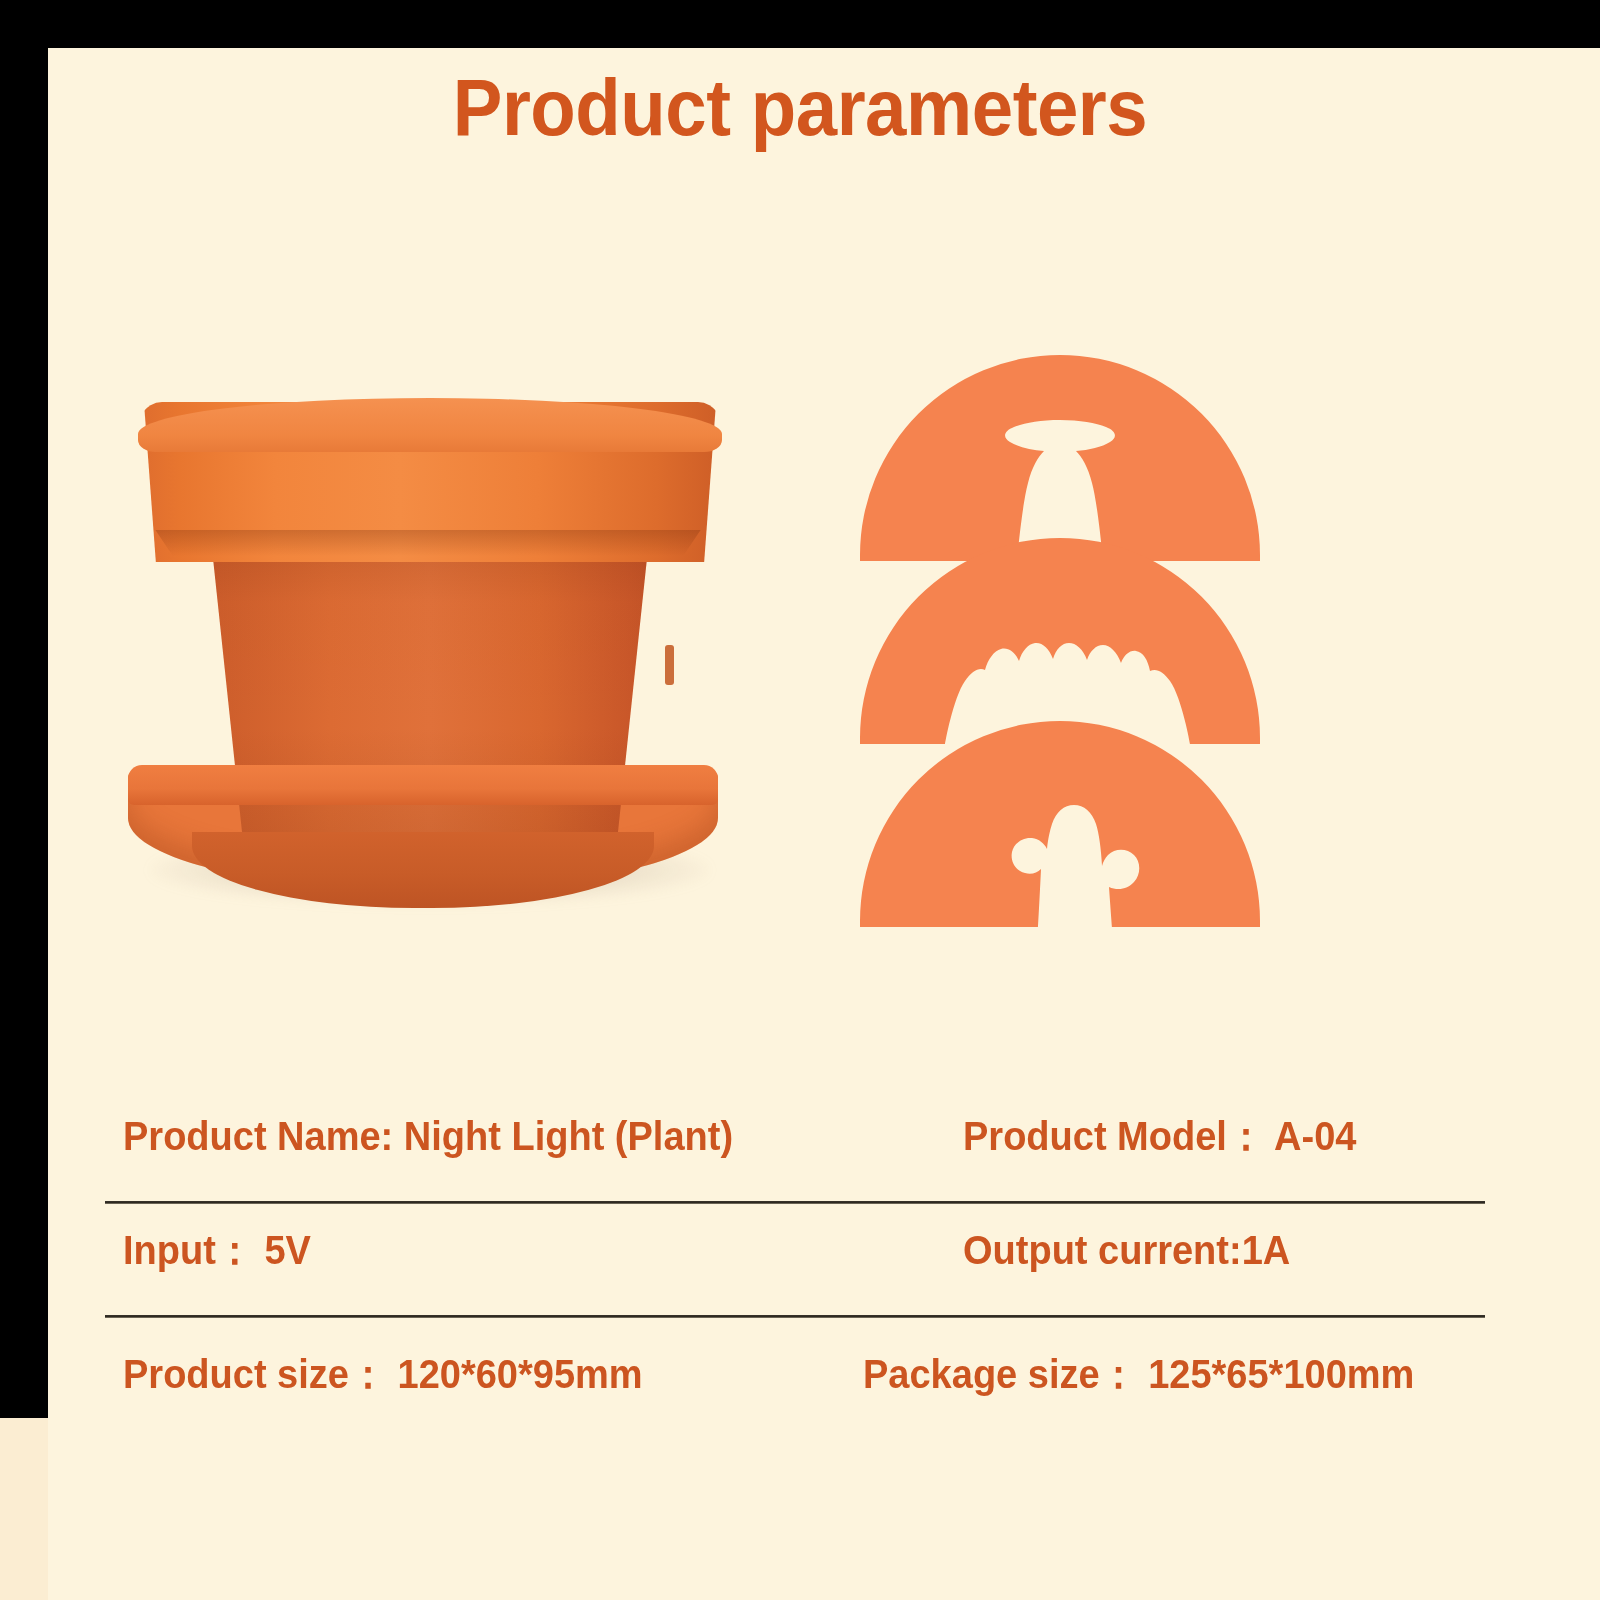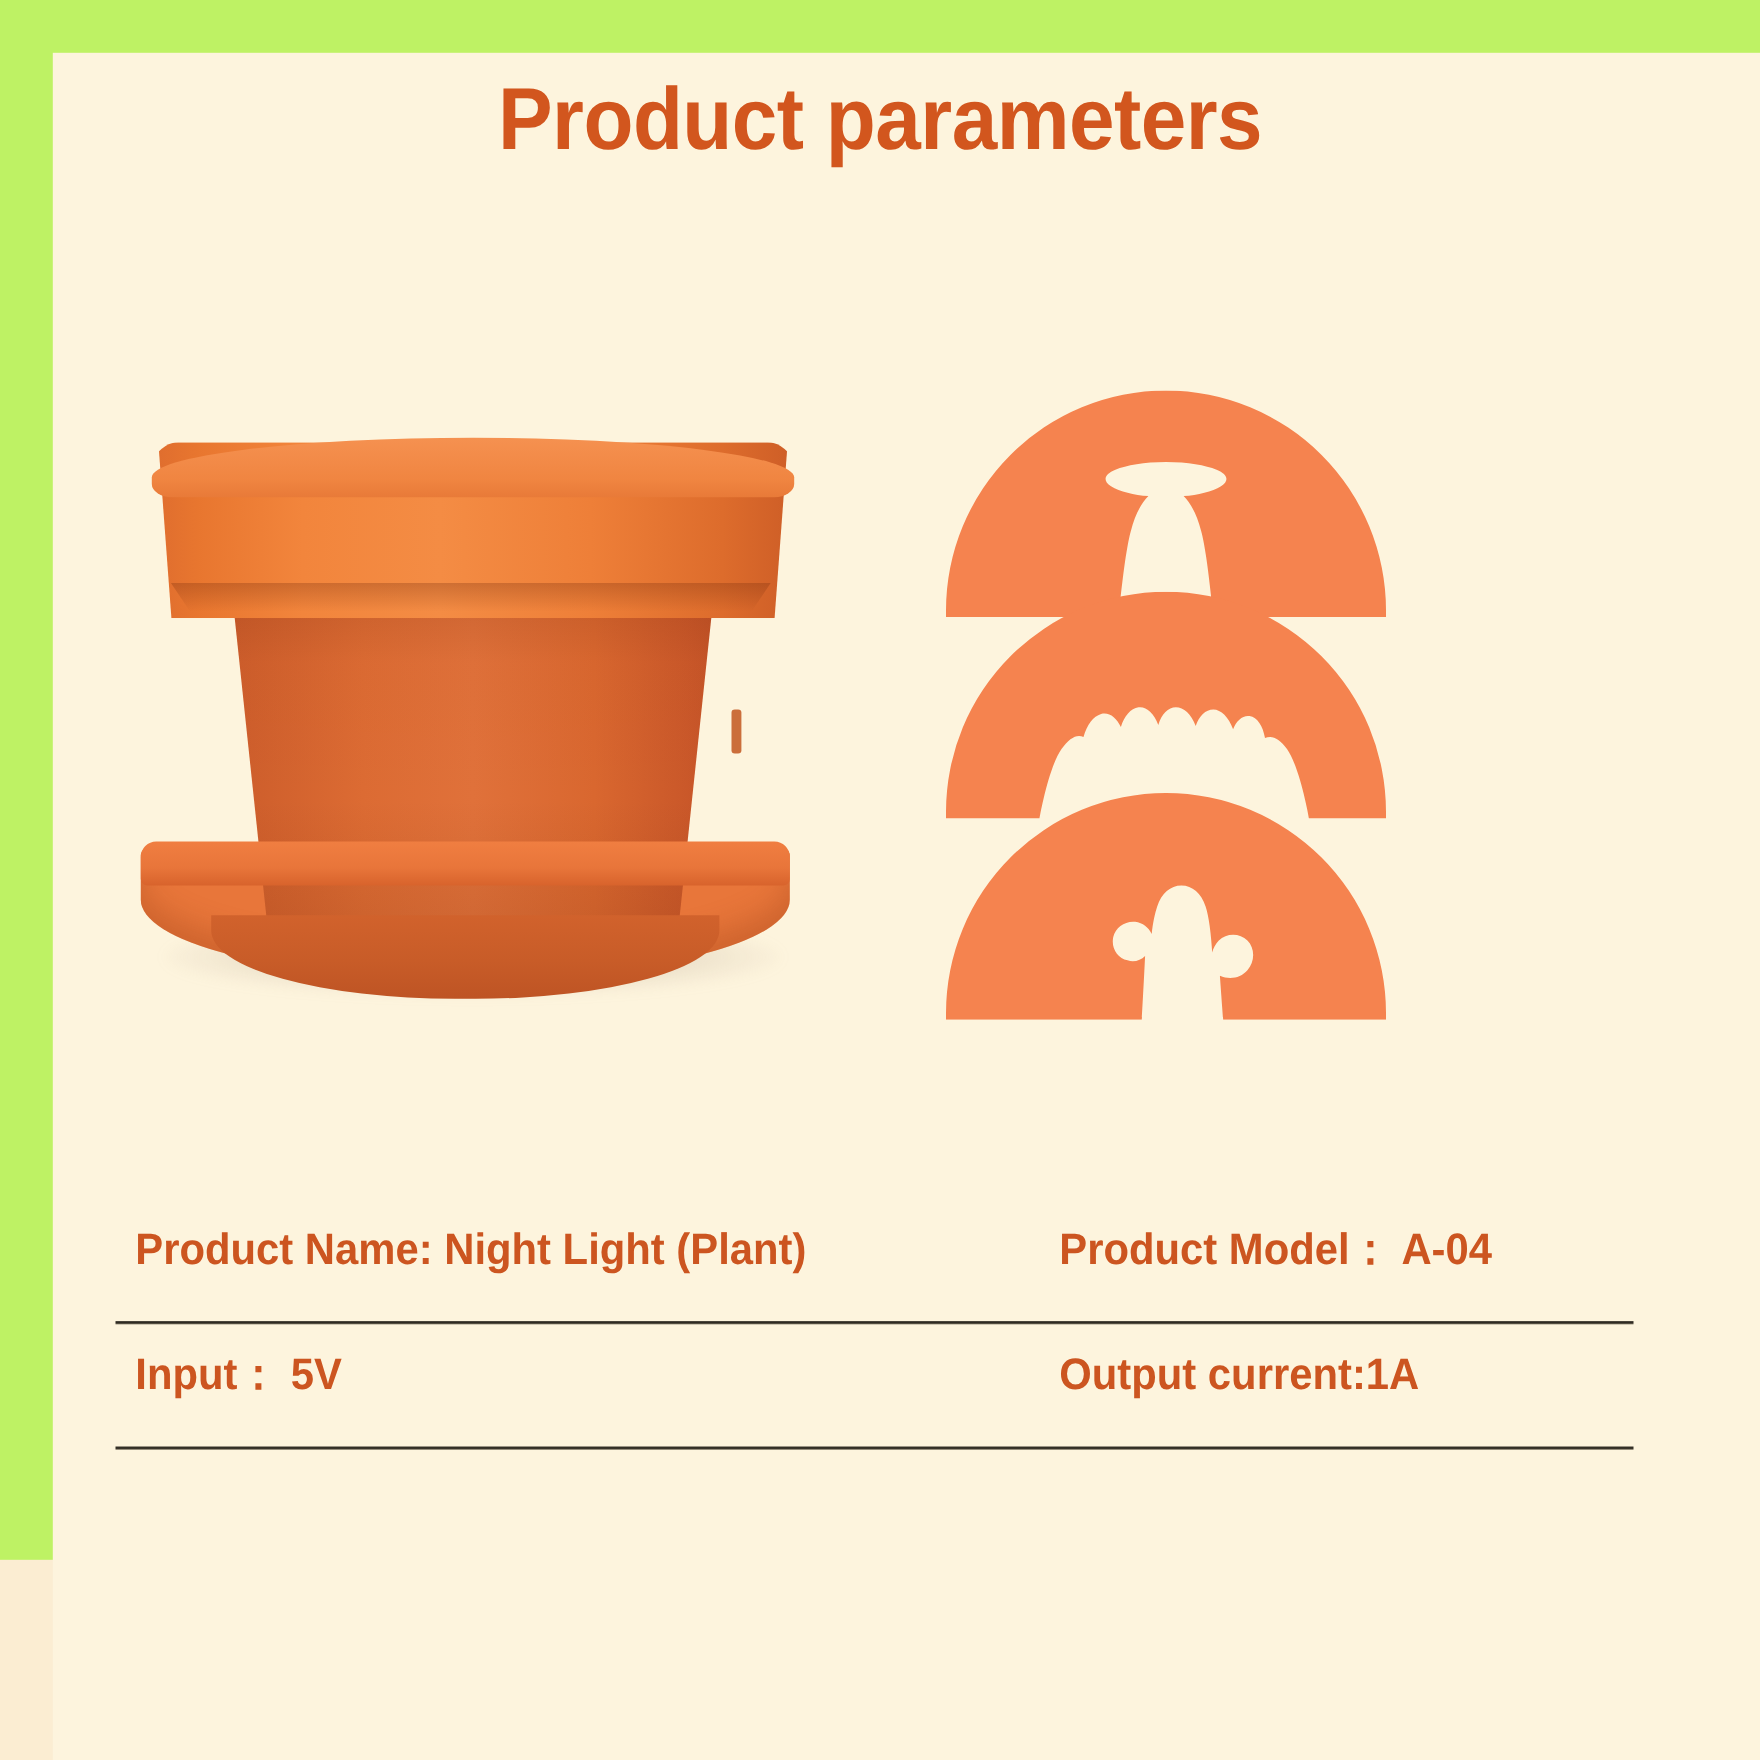--- a/index.html
+++ b/index.html
@@ -5,21 +5,21 @@
   html,body{margin:0;padding:0;}
   body{
     width:1600px;height:1600px;
     background:#FBEDD2;
     font-family:"Liberation Sans", sans-serif;
     overflow:hidden;
   }
   #page{
     position:relative;
     width:1600px;height:1418px;
-    background:#bef264;
+    background:#000000;
   }
   
   .inner-panel{
     position:absolute;
     left:48px;top:48px;
     width:1552px;height:1552px;
     background:#FDF4DD;
   }
 
   
@@ -254,16 +254,20 @@
       <div class="divider"></div>
     </div>
 
 
     <div class="spec-row">
       <div class="cell cell-left">Input： 5V</div>
       <div class="cell cell-right">Output current:1A</div>
       <div class="divider"></div>
     </div>
 
+    <div class="spec-row last">
+      <div class="cell cell-left">Product size： 120*60*95mm</div>
+      <div class="cell cell-right-wide">Package size： 125*65*100mm</div>
+    </div>
 
   </div>
 
 </div>
 
 </body></html>

